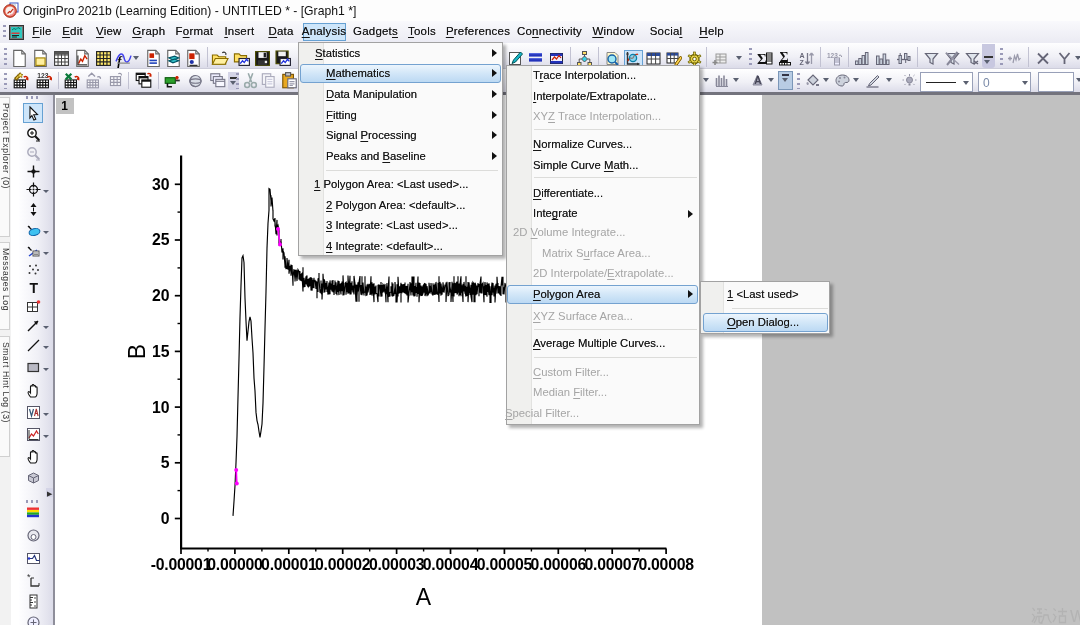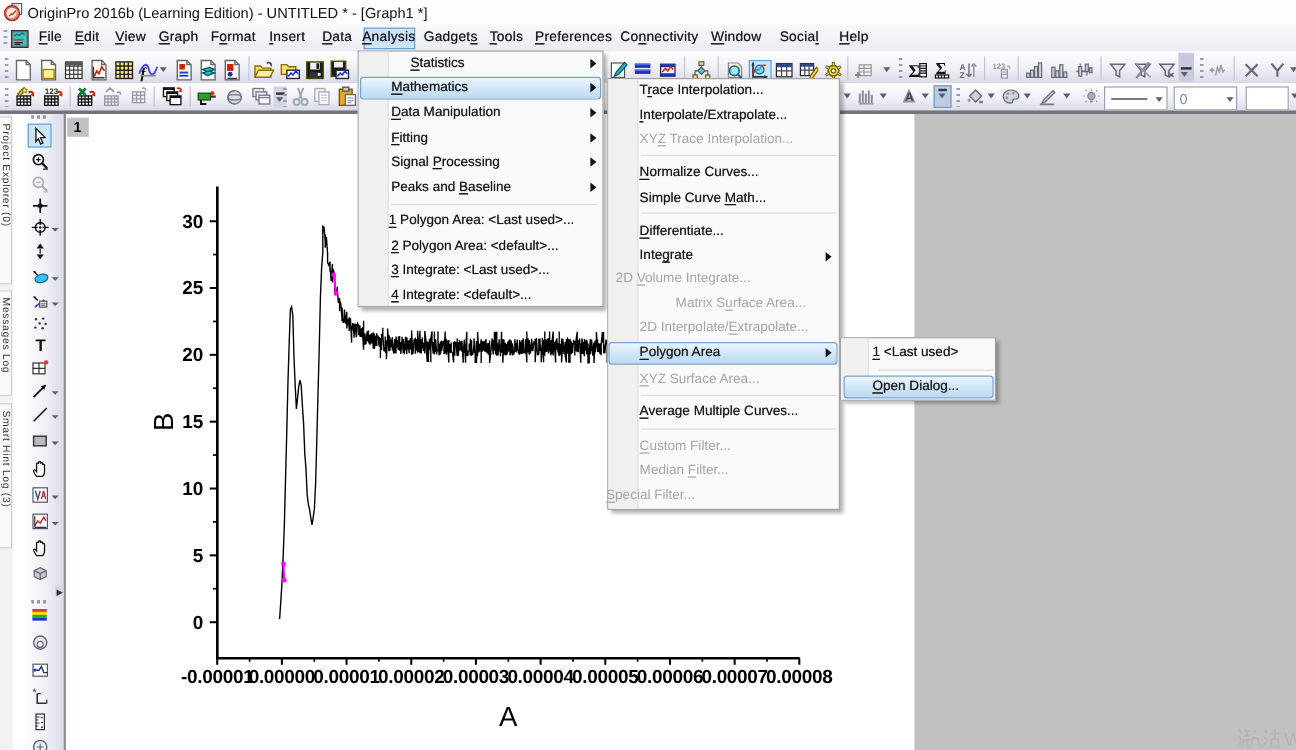--- a/index.html
+++ b/index.html
@@ -24,21 +24,21 @@
 <div class="abs" style="left:3px;top:2px;width:16px;height:16px">
 <svg width="16" height="16" viewBox="0 0 16 16">
         <rect x="7" y="1" width="8" height="9" fill="#fff" stroke="#3a56c4"></rect>
         <path d="M9 3h4M9 5h4M9 7h2" stroke="#9ab" stroke-width=".8"></path>
         <circle cx="7" cy="9" r="6.3" fill="#e86048" stroke="#a02818"></circle>
         <circle cx="7" cy="9" r="4.6" fill="#f8f0ec"></circle>
         <path d="M7 13.4a4.6 4.6 0 004.3-6.3" fill="none" stroke="#e88" stroke-width="1.6"></path>
         <path d="M4.5 11.5l2-2 1 .7 2.5-3" stroke="#c03018" stroke-width="1.1" fill="none"></path>
         <path d="M10 6.5l.3 1.4-1.4-.2z" fill="#c03018"></path>
       </svg></div>
-<div class="abs" style="left:23px;top:4px;font-size:12.2px;color:#111">OriginPro 2016b (Learning Edition) - UNTITLED * - [Graph1 *]</div>
+<div class="abs" style="left:23px;top:4px;font-size:12.2px;color:#111">OriginPro 2021b (Learning Edition) - UNTITLED * - [Graph1 *]</div>
 <div class="abs" style="left:0;top:21px;width:1080px;height:22px;background:linear-gradient(#f9f9fc,#ecepf4);background:linear-gradient(#f9f9fc,#ebebf3)"></div>
 <div class="grip" style="left:3px;top:25px;height:14px"></div>
 <div class="abs" style="left:9px;top:25px;width:15px;height:15px">
 <svg width="15" height="15" viewBox="0 0 15 15">
         <rect x="0.5" y="0.5" width="14" height="14" fill="#777" stroke="#333"></rect>
         <rect x="2" y="2" width="11" height="11" fill="#30c8c0"></rect>
         <path d="M3 5l2-1.5 2 1 2-2 2.5 1.5" stroke="#076" fill="none"></path>
         <rect x="2.5" y="7.5" width="8" height="1.5" fill="#d04040"></rect>
         <path d="M3 10.5h7M3 12h5" stroke="#222"></path>
       </svg></div>
@@ -622,53 +622,53 @@
       <circle cx="181.2" cy="375.0" r="2" fill="#ff00ff"></circle>
       <circle cx="181.8" cy="388.5" r="2" fill="#ff00ff"></circle>
       <line x1="223" y1="134.0" x2="225" y2="149.5" stroke="#ff00ff" stroke-width="1.7"></line>
       <circle cx="223" cy="134.0" r="2" fill="#ff00ff"></circle>
       <circle cx="225" cy="149.5" r="2" fill="#ff00ff"></circle>
     </svg>
 <div class="menu" style="left:298px;top:41.5px;width:205px;height:214px">
       <div class="gutter"></div>
     </div>
 <div class="hl" style="left:300px;top:64px;width:200.5px;height:18.5px"></div>
-<div class="mitem" style="left:342px;top:46.5px"><u>S</u>tatistics</div>
+<div class="mitem" style="left:315px;top:46.5px"><u>S</u>tatistics</div>
 <div class="marrow" style="left:492px;top:49px"></div>
 <div class="mitem" style="left:326px;top:66.5px"><u>M</u>athematics</div>
 <div class="marrow" style="left:492px;top:69px"></div>
 <div class="mitem" style="left:326px;top:87.7px"><u>D</u>ata Manipulation</div>
 <div class="marrow" style="left:492px;top:90.2px"></div>
 <div class="mitem" style="left:326px;top:108.5px"><u>F</u>itting</div>
 <div class="marrow" style="left:492px;top:111px"></div>
 <div class="mitem" style="left:326px;top:128.5px">Signal <u>P</u>rocessing</div>
 <div class="marrow" style="left:492px;top:131px"></div>
 <div class="mitem" style="left:326px;top:149.5px">Peaks and <u>B</u>aseline</div>
 <div class="marrow" style="left:492px;top:152px"></div>
 <div class="msep" style="left:326px;top:170px;width:172px"></div>
-<div class="mitem" style="left:324px;top:177.5px"><u>1</u> Polygon Area: &lt;Last used&gt;...</div>
+<div class="mitem" style="left:314px;top:177.5px"><u>1</u> Polygon Area: &lt;Last used&gt;...</div>
 <div class="mitem" style="left:326px;top:198.5px"><u>2</u> Polygon Area: &lt;default&gt;...</div>
 <div class="mitem" style="left:326px;top:219.2px"><u>3</u> Integrate: &lt;Last used&gt;...</div>
 <div class="mitem" style="left:326px;top:239.5px"><u>4</u> Integrate: &lt;default&gt;...</div>
 <div class="menu" style="left:505.5px;top:65px;width:194.5px;height:360px">
       <div class="gutter"></div>
     </div>
 <div class="hl" style="left:507px;top:284.5px;width:190.5px;height:19px"></div>
 <div class="mitem" style="left:533px;top:69.0px">T<u>r</u>ace Interpolation...</div>
 <div class="mitem" style="left:533px;top:89.5px"><u>I</u>nterpolate/Extrapolate...</div>
 <div class="mitem mgray" style="left:533px;top:110.0px">XY<u>Z</u> Trace Interpolation...</div>
 <div class="msep" style="left:534px;top:128.5px;width:163px"></div>
 <div class="mitem" style="left:533px;top:137.5px"><u>N</u>ormalize Curves...</div>
 <div class="mitem" style="left:533px;top:158.5px">Simple Curve <u>M</u>ath...</div>
 <div class="msep" style="left:534px;top:177px;width:163px"></div>
 <div class="mitem" style="left:533px;top:187.0px"><u>D</u>ifferentiate...</div>
 <div class="mitem" style="left:533px;top:207.0px">Inte<u>g</u>rate</div>
 <div class="marrow" style="left:688px;top:209.5px"></div>
 <div class="mitem mgray" style="left:513px;top:226.0px">2D <u>V</u>olume Integrate...</div>
-<div class="mitem mgray" style="left:563px;top:247.0px">Matrix S<u>u</u>rface Area...</div>
+<div class="mitem mgray" style="left:542px;top:247.0px">Matrix S<u>u</u>rface Area...</div>
 <div class="mitem mgray" style="left:533px;top:267.0px">2D Interpolate/<u>E</u>xtrapolate...</div>
 <div class="mitem" style="left:533px;top:287.5px"><u>P</u>olygon Area</div>
 <div class="marrow" style="left:688px;top:290px"></div>
 <div class="mitem mgray" style="left:533px;top:310.0px"><u>X</u>YZ Surface Area...</div>
 <div class="msep" style="left:534px;top:328.5px;width:163px"></div>
 <div class="mitem" style="left:533px;top:336.5px"><u>A</u>verage Multiple Curves...</div>
 <div class="msep" style="left:534px;top:356.5px;width:163px"></div>
 <div class="mitem mgray" style="left:533px;top:365.5px"><u>C</u>ustom Filter...</div>
 <div class="mitem mgray" style="left:533px;top:386.1px">Median <u>F</u>ilter...</div>
 <div class="mitem mgray" style="left:505px;top:407.1px"><u>S</u>pecial Filter...</div>

